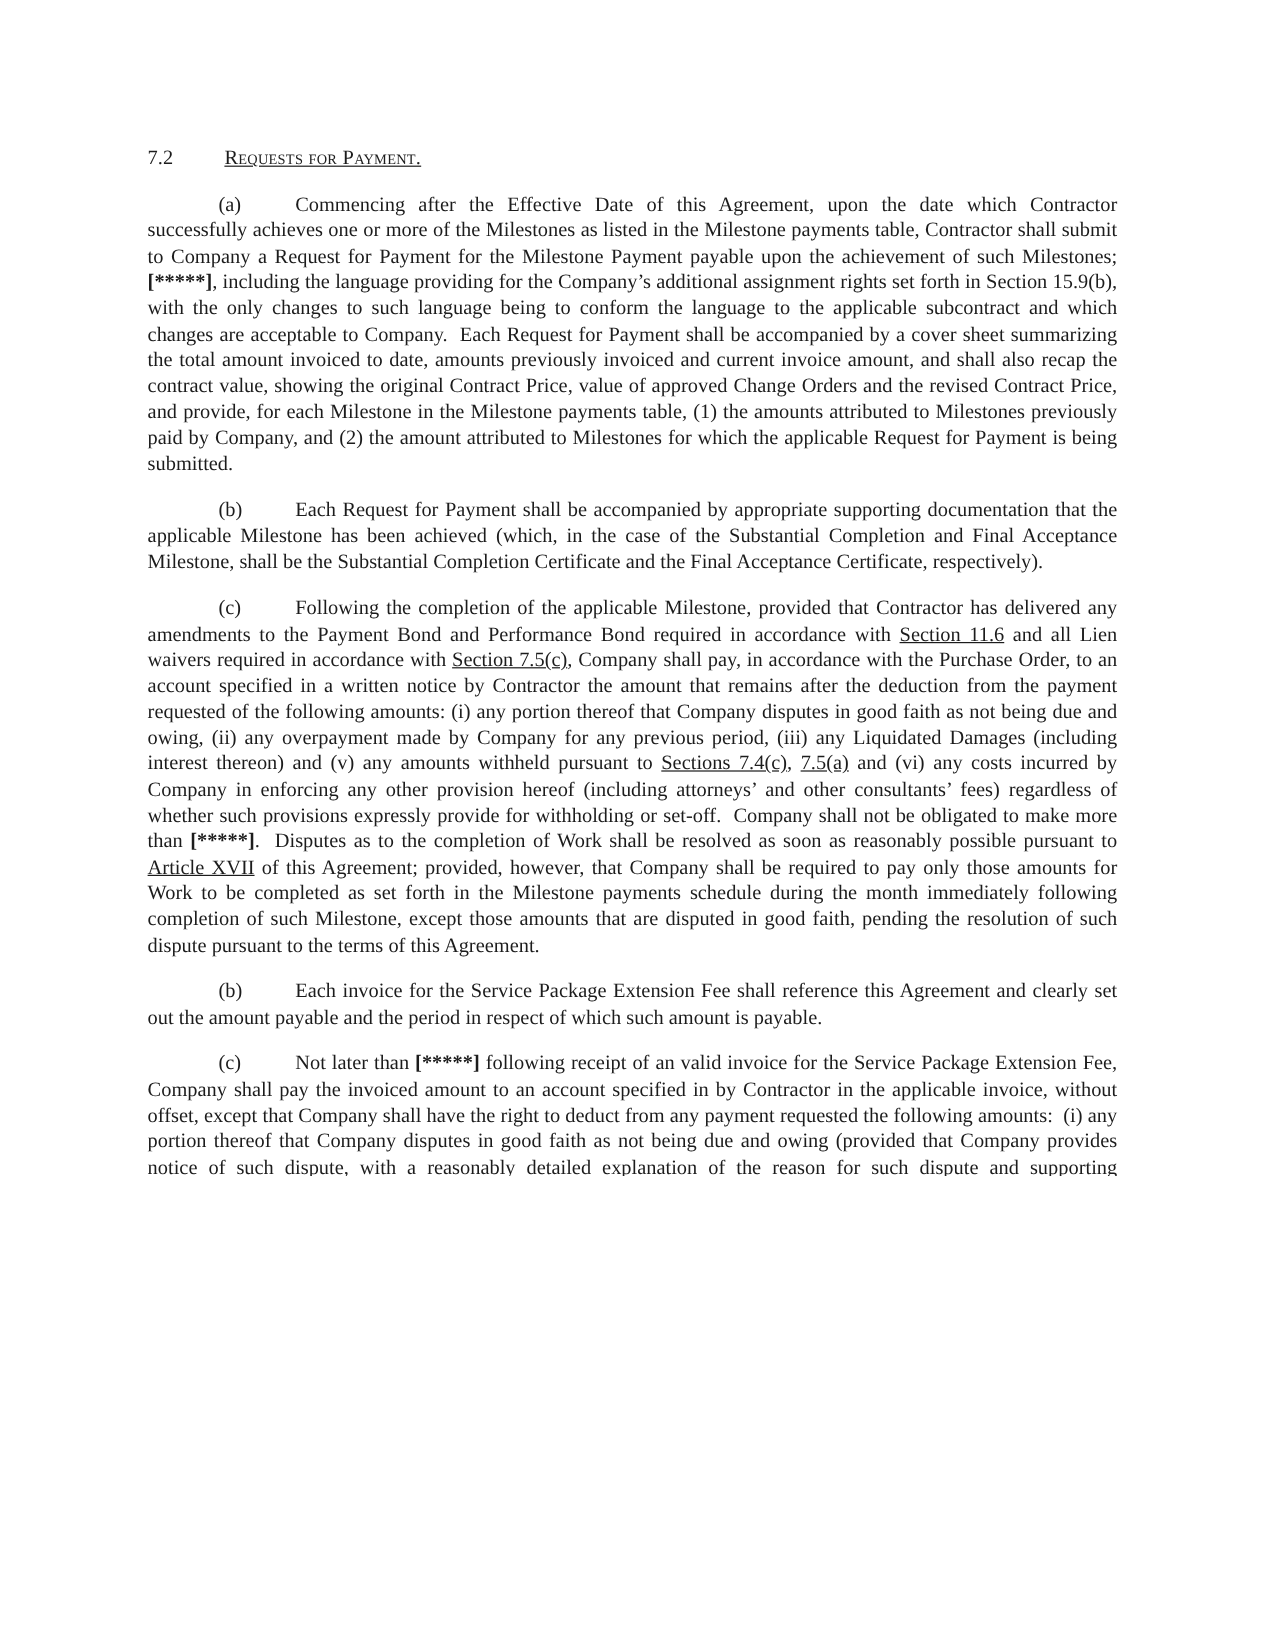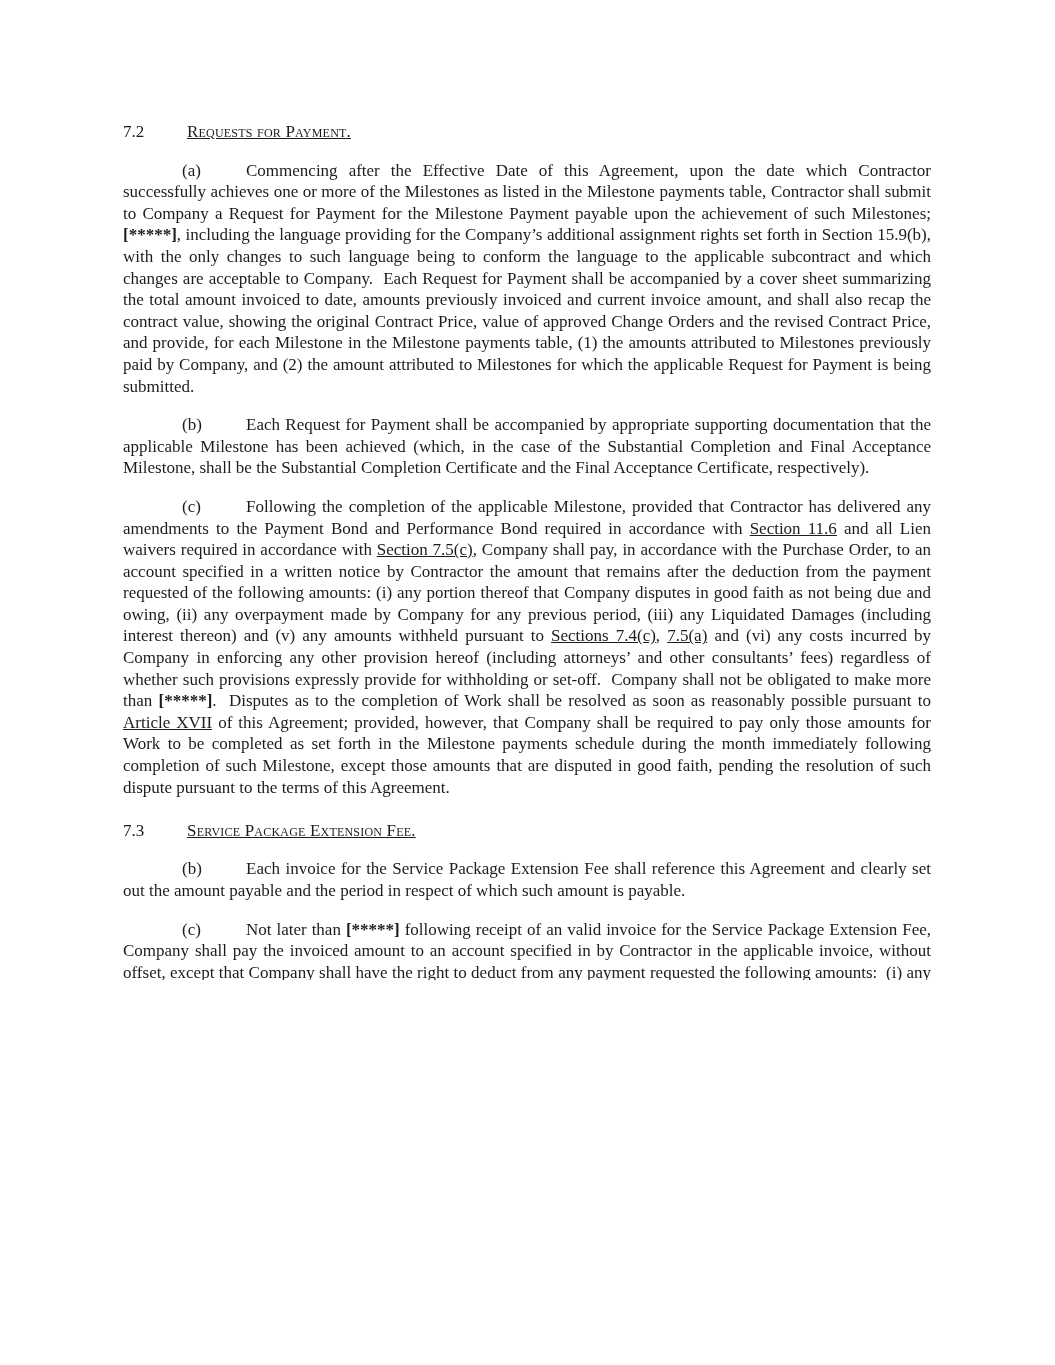--- a/index.html
+++ b/index.html
@@ -65,21 +65,20 @@
 </head>
 <body>
 
 <div class="page">
 
   <main class="doc-body" id="doc-body">
       <div class="sec-heading"><span class="sec-num">7.2</span><span class="sec-title">Requests for Payment.</span></div>
       <p class="para"><span class="plabel">(a)</span><span class="run">Commencing after the Effective Date of this Agreement, upon the date which Contractor successfully achieves one or more of the Milestones as listed in the Milestone payments table, Contractor shall submit to Company a Request for Payment for the Milestone Payment payable upon the achievement of such Milestones; </span><span class="run b">[*****]</span><span class="run">, including the language providing for the Company’s additional assignment rights set forth in Section 15.9(b), with the only changes to such language being to conform the language to the applicable subcontract and which changes are acceptable to Company.&nbsp; Each Request for Payment shall be accompanied by a cover sheet summarizing the total amount invoiced to date, amounts previously invoiced and current invoice amount, and shall also recap the contract value, showing the original Contract Price, value of approved Change Orders and the revised Contract Price, and provide, for each Milestone in the Milestone payments table, (1) the amounts attributed to Milestones previously paid by Company, and (2) the amount attributed to Milestones for which the applicable Request for Payment is being submitted.</span></p>
       <p class="para"><span class="plabel">(b)</span><span class="run">Each Request for Payment shall be accompanied by appropriate supporting documentation that the applicable Milestone has been achieved (which, in the case of the Substantial Completion and Final Acceptance Milestone, shall be the Substantial Completion Certificate and the Final Acceptance Certificate, respectively).</span></p>
       <p class="para"><span class="plabel">(c)</span><span class="run">Following the completion of the applicable Milestone, provided that Contractor has delivered any amendments to the Payment Bond and Performance Bond required in accordance with </span><span class="run u">Section 11.6</span><span class="run"> and all Lien waivers required in accordance with </span><span class="run u">Section 7.5(c)</span><span class="run">, Company shall pay, in accordance with the Purchase Order, to an account specified in a written notice by Contractor the amount that remains after the deduction from the payment requested of the following amounts: (i) any portion thereof that Company disputes in good faith as not being due and owing, (ii) any overpayment made by Company for any previous period, (iii) any Liquidated Damages (including interest thereon) and (v) any amounts withheld pursuant to </span><span class="run u">Sections 7.4(c)</span><span class="run">, </span><span class="run u">7.5(a)</span><span class="run"> and (vi) any costs incurred by Company in enforcing any other provision hereof (including attorneys’ and other consultants’ fees) regardless of whether such provisions expressly provide for withholding or set-off.&nbsp; Company shall not be obligated to make more than </span><span class="run b">[*****]</span><span class="run">.&nbsp; Disputes as to the completion of Work shall be resolved as soon as reasonably possible pursuant to </span><span class="run u">Article XVII</span><span class="run"> of this Agreement; provided, however, that Company shall be required to pay only those amounts for Work to be completed as set forth in the Milestone payments schedule during the month immediately following completion of such Milestone, except those amounts that are disputed in good faith, pending the resolution of such dispute pursuant to the terms of this Agreement.</span></p>
-      <div class="sec-heading"><span class="sec-num">7.3</span><span class="sec-title">Service Package Extension Fee.</span></div>
       <p class="para"><span class="plabel">(b)</span><span class="run">Each invoice for the Service Package Extension Fee shall reference this Agreement and clearly set out the amount payable and the period in respect of which such amount is payable.</span></p>
       <p class="para"><span class="plabel">(c)</span><span class="run">Not later than </span><span class="run b">[*****]</span><span class="run"> following receipt of an valid invoice for the Service Package Extension Fee, Company shall pay the invoiced amount to an account specified in by Contractor in the applicable invoice, without offset, except that Company shall have the right to deduct from any payment requested the following amounts:&nbsp; (i) any portion thereof that Company disputes in good faith as not being due and owing (provided that Company provides notice of such dispute, with a reasonably detailed explanation of the reason for such dispute and supporting documentation); (ii) in all cases, any undisputed overpayment made by Company for any previous period; and (iii) any overdue and unpaid Liquidated Damages (including interest thereon).</span></p>
     </main>
 
   <footer class="doc-footer">
     <div class="f-left">
       <div>Edison Agreement No. CW2264109</div>
       <div>SCE – Package Inc.</div>
       <div>Confidential</div>
     </div>

